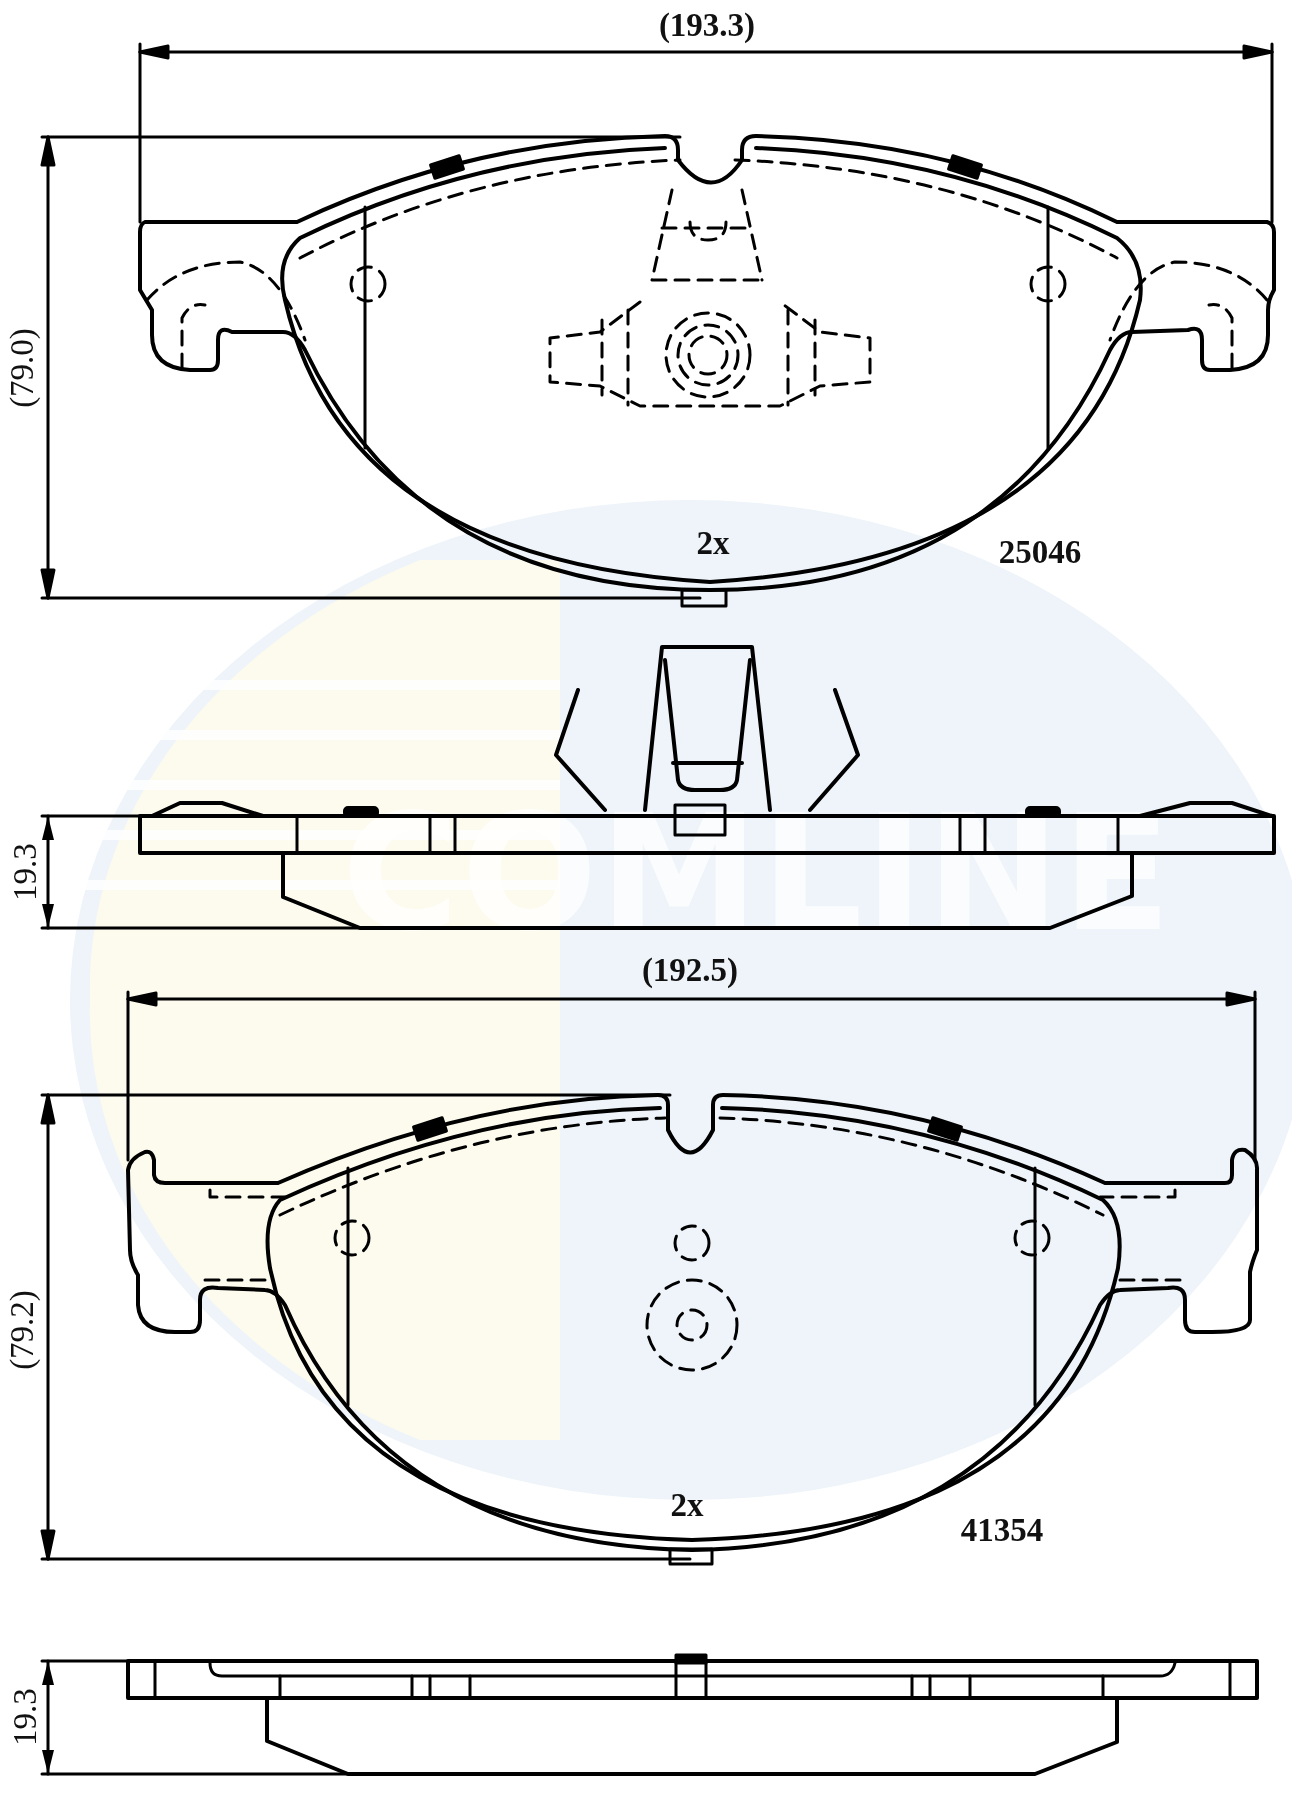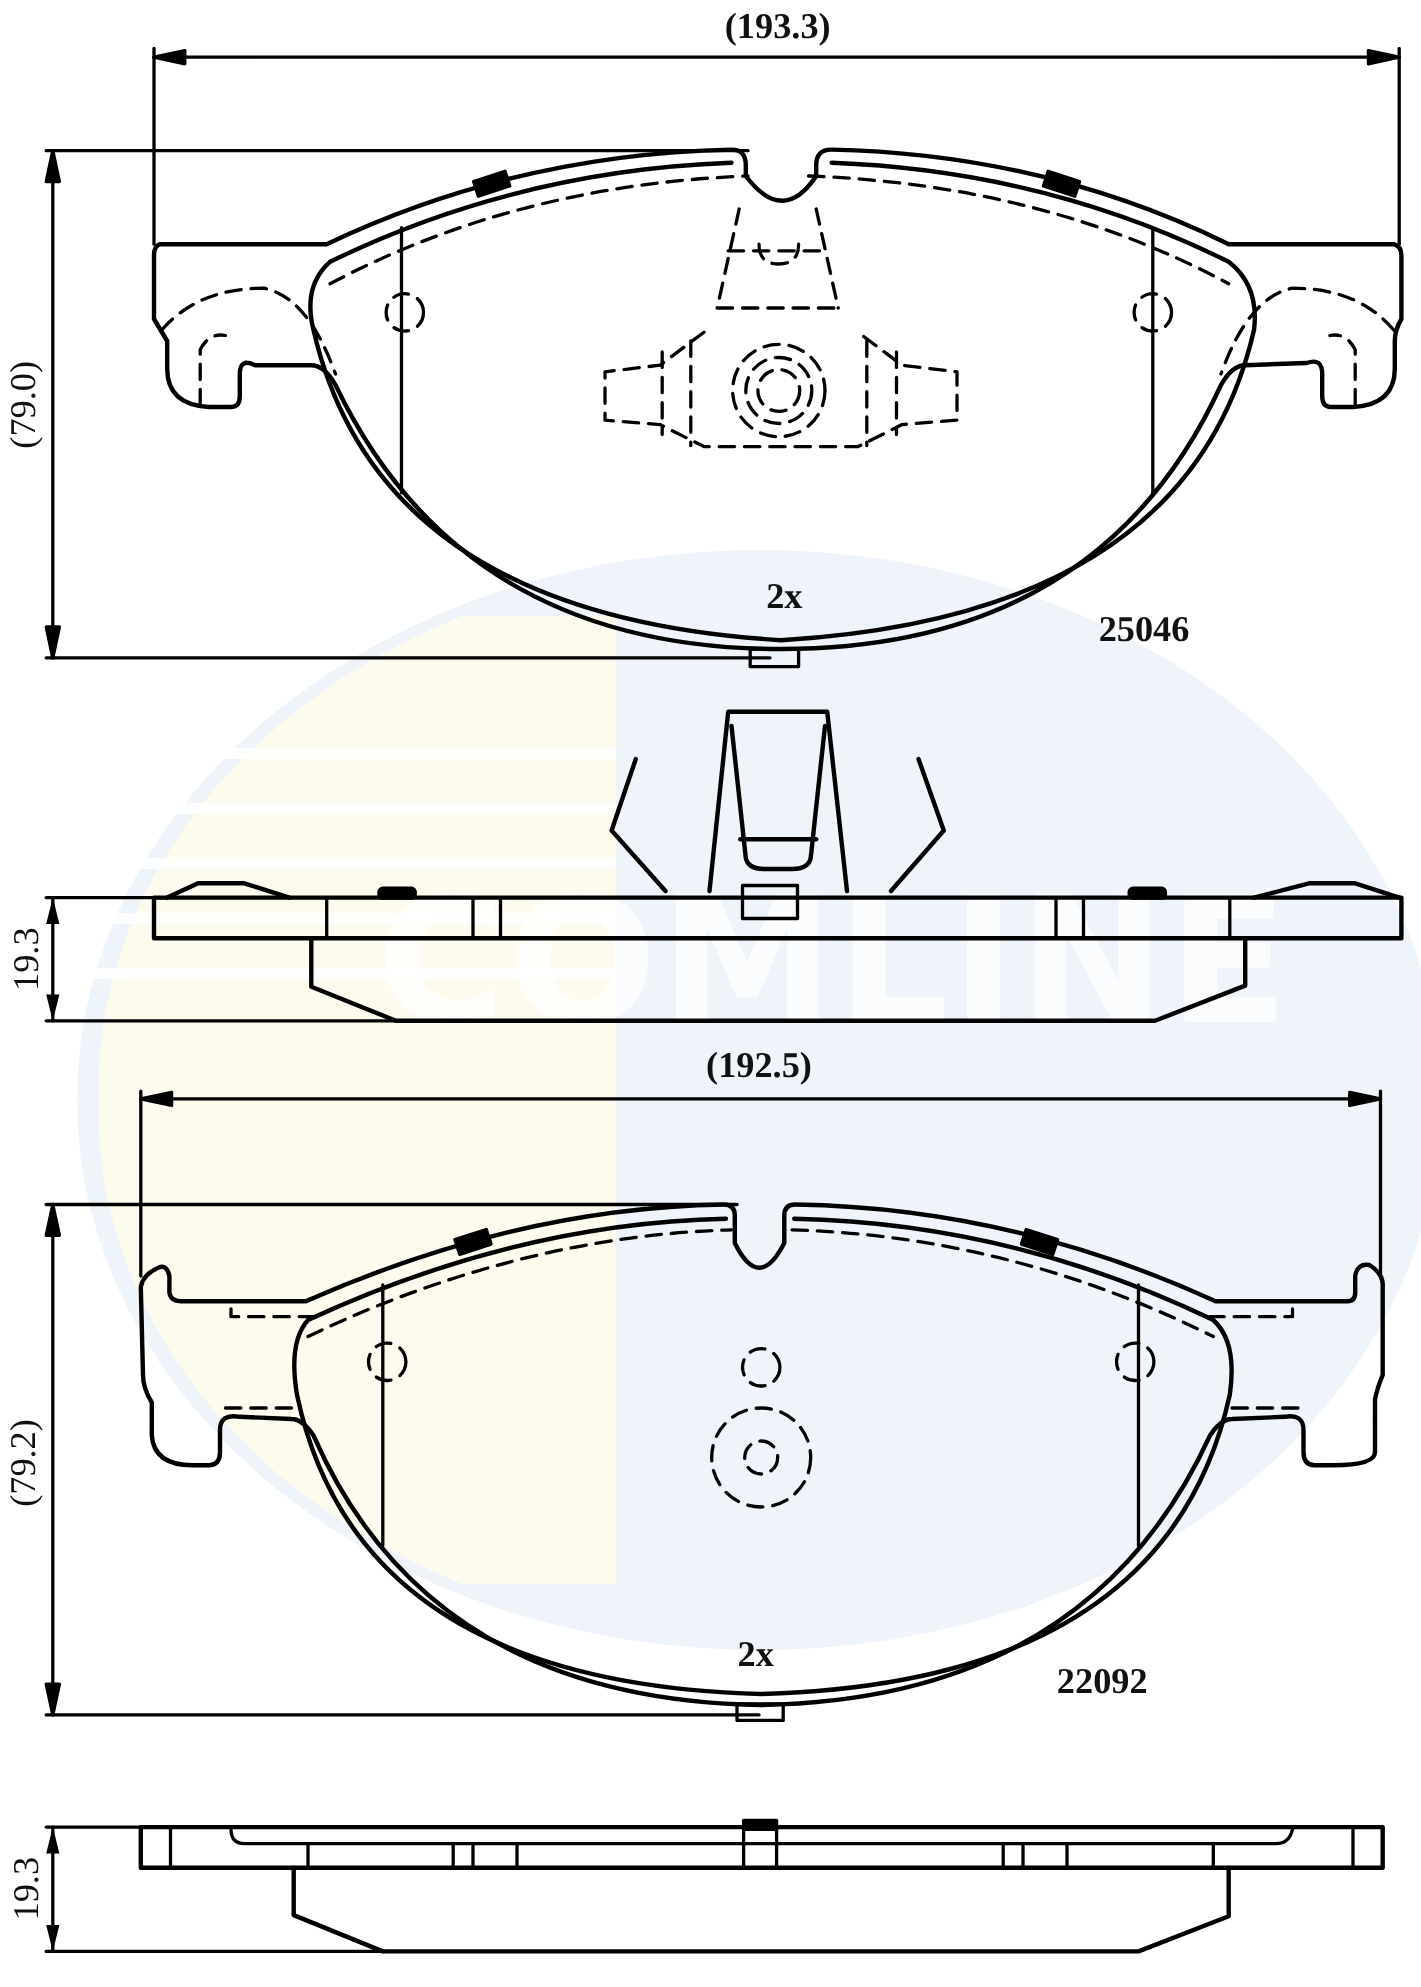--- a/index.html
+++ b/index.html
@@ -189,21 +189,21 @@
         <rect x="676" y="1655" width="30" height="8" fill="#000"></rect>
         <line x1="676" y1="1661" x2="676" y2="1698"></line>
         <line x1="706" y1="1661" x2="706" y2="1698"></line>
       </g>
     </g>
   </svg>
 
   <div class="lbl h" style="left:707px; top:25px;">(193.3)</div>
   <div class="lbl v" style="left:22px; top:368px;">(79.0)</div>
   <div class="lbl h" style="left:713px; top:543px;">2x</div>
-  <div class="lbl h" style="left:1040px; top:573px;">25046</div>
+  <div class="lbl h" style="left:1040px; top:552px;">25046</div>
   <div class="lbl v" style="left:25px; top:872px;">19.3</div>
 
   <div class="lbl h" style="left:690px; top:970px;">(192.5)</div>
   <div class="lbl v" style="left:22px; top:1330px;">(79.2)</div>
   <div class="lbl h" style="left:687px; top:1505px;">2x</div>
-  <div class="lbl h" style="left:1002px; top:1530px;">22092</div>
+  <div class="lbl h" style="left:1002px; top:1530px;">41354</div>
   <div class="lbl v" style="left:25px; top:1717px;">19.3</div>
 </div>
 
 </body></html>

